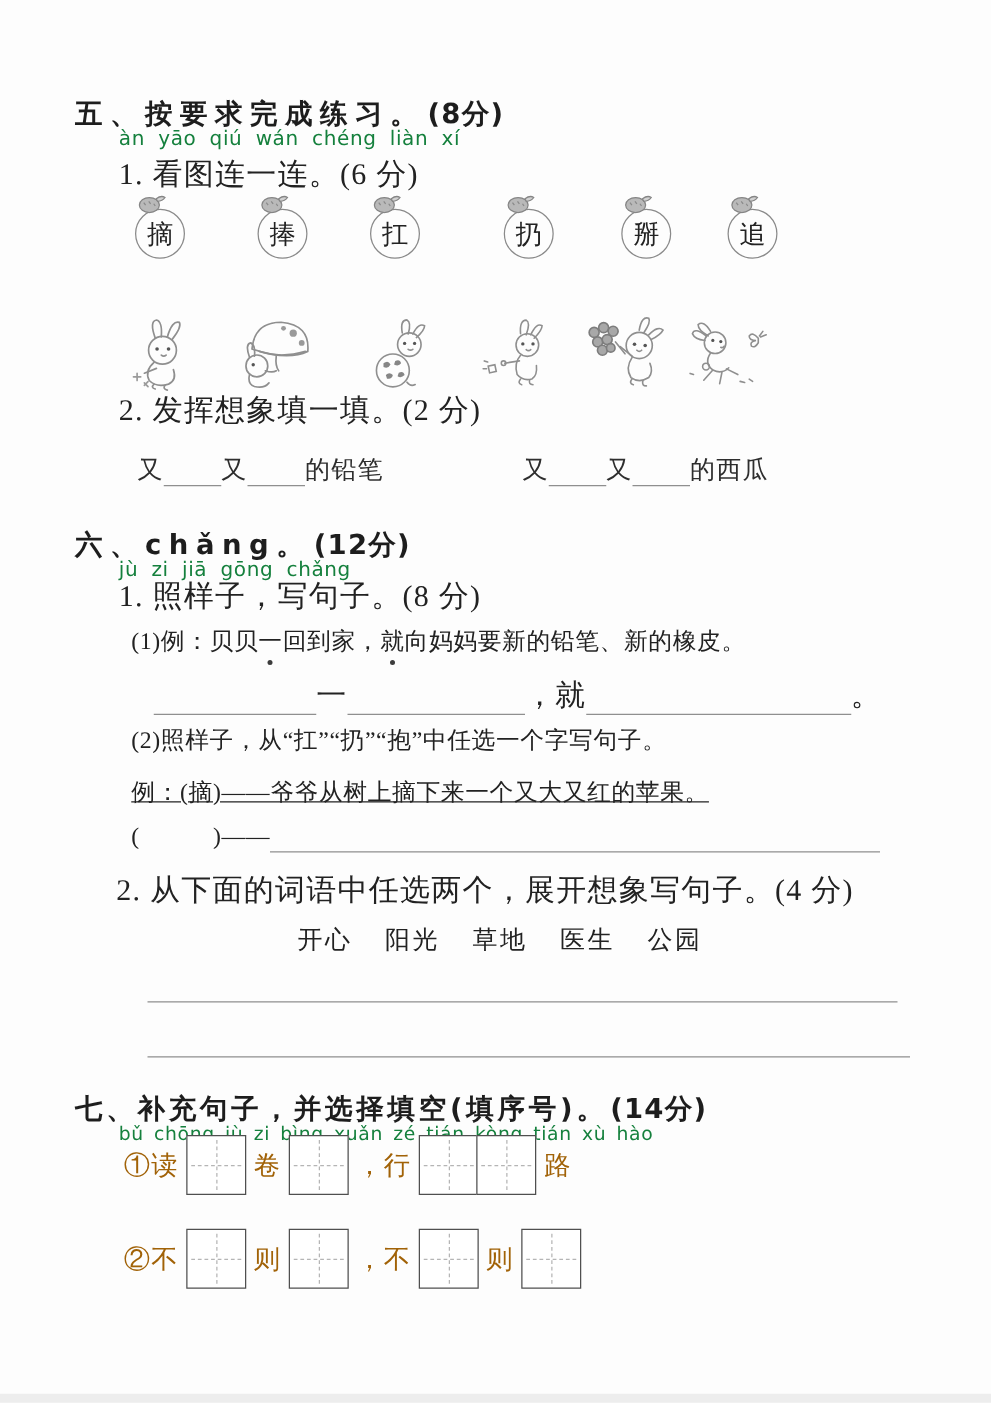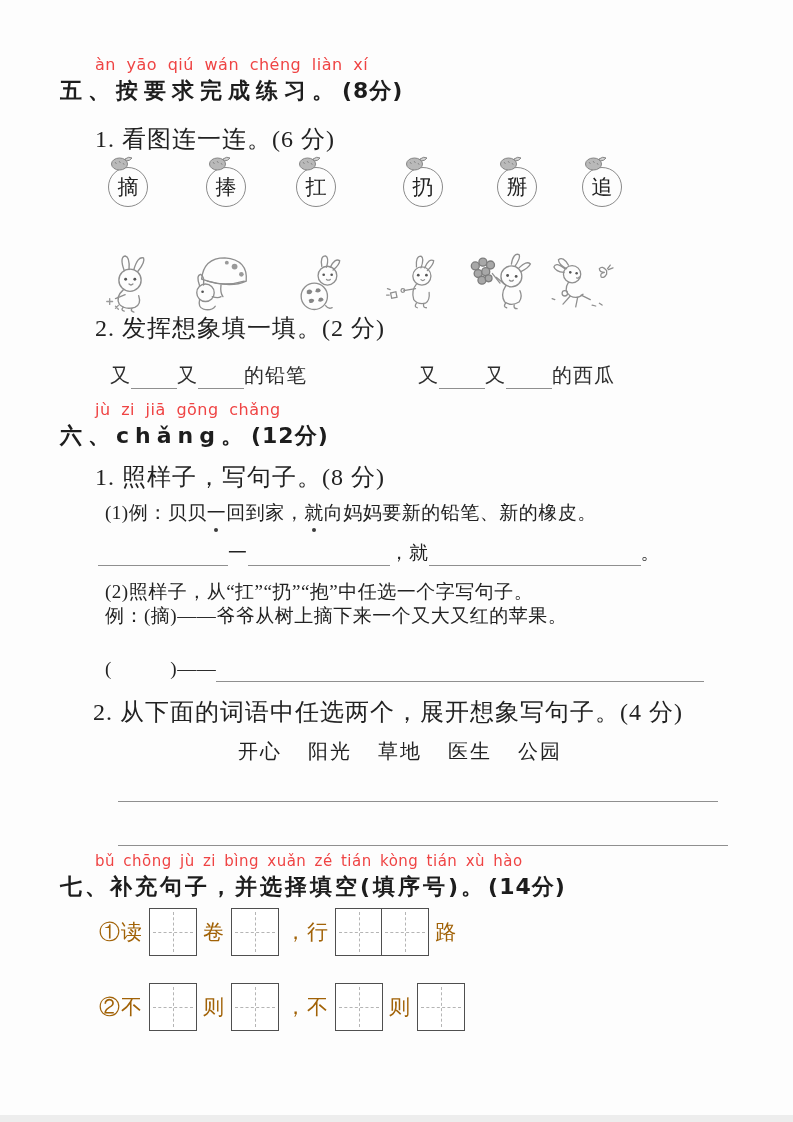--- a/index.html
+++ b/index.html
@@ -1,20 +1,20 @@
 <!DOCTYPE html>
 <html><head>
 <meta charset="utf-8">
 <style>
   html,body{margin:0;padding:0;background:#e9e9e9;}
   .page{position:relative;width:793px;height:1122px;margin:0 auto;background:#fdfdfd;
         font-family:"Liberation Serif",serif;color:#2e2e2e;overflow:hidden;}
   .page::after{content:"";position:absolute;left:0;right:0;bottom:0;height:7px;background:#ededed;}
   .abs{position:absolute;}
-  .pinyin{font-family:"DejaVu Sans",sans-serif;color:#ef4444;font-size:16px;word-spacing:5px;letter-spacing:.5px;}
+  .pinyin{font-family:"DejaVu Sans",sans-serif;color:#15803d;font-size:16px;word-spacing:5px;letter-spacing:.5px;margin-top:46px;}
   .sec-title{font-family:"DejaVu Sans",sans-serif;font-weight:700;color:#1d1d1d;font-size:22px;white-space:nowrap;}
   .sec-title .tl{letter-spacing:6px;}
   .sec-title .score{letter-spacing:1px;margin-left:2px;}
   .qlabel{font-size:24px;color:#222;letter-spacing:1px;white-space:nowrap;}
   .body-txt{font-size:19px;color:#222;letter-spacing:.5px;white-space:nowrap;}
   
   .word-item{position:absolute;width:42px;}
   .word-circle{width:38px;height:38px;border:1.2px solid #8a8a8a;border-radius:50%;
       display:flex;align-items:center;justify-content:center;font-size:21px;color:#222;background:#fdfdfd;position:relative;}
   .berry{position:absolute;top:-14px;left:1px;}
@@ -228,25 +228,25 @@
 
   <div class="abs pinyin" style="left:95px;top:400px;">jù  zi  jiā gōng chǎng</div>
   <div class="abs sec-title" style="left:60px;top:421px;">
     <span class="tl">六、chǎng。</span><span class="score">(12分)</span>
   </div>
   <div class="abs qlabel" style="left:95px;top:461px;">1. 照样子，写句子。(8 分)</div>
 
   <div class="abs body-txt" style="left:105px;top:500px;">
     <span>(1)例：贝贝</span><span class="emdot">一</span><span>回到家，</span><span class="emdot">就</span><span>向妈妈要新的铅笔、新的橡皮。</span>
   </div>
-  <div class="abs body-txt" style="left:98px;top:540px;font-size:19px;">
+  <div class="abs body-txt" style="left:123px;top:540px;font-size:24px;">
     <span class="blank" style="width:130px;"></span><span>一</span><span class="blank" style="width:142px;"></span><span>，就</span><span class="blank" style="width:212px;"></span><span>。</span>
   </div>
   <div class="abs body-txt" style="left:105px;top:579px;">(2)照样子，从“扛”“扔”“抱”中任选一个字写句子。</div>
-  <div class="abs body-txt" style="left:105px;top:603px;">例：(摘)——爷爷从树上摘下来一个又大又红的苹果。</div>
+  <div class="abs body-txt" style="left:105px;top:621px;text-decoration:underline;">例：(摘)——爷爷从树上摘下来一个又大又红的苹果。</div>
   <div class="abs body-txt" style="left:105px;top:656px;">
     <span>(　　　)——</span><span class="blank" style="width:488px;"></span>
   </div>
 
   <div class="abs qlabel" style="left:93px;top:696px;">2. 从下面的词语中任选两个，展开想象写句子。(4 分)</div>
   <div class="abs wordsline" style="left:120px;top:738px;width:560px;">
     <span>开心</span><span>阳光</span><span>草地</span><span>医生</span><span>公园</span>
   </div>
   <div class="hr-line" style="left:118px;top:801px;width:600px;"></div>
   <div class="hr-line" style="left:118px;top:845px;width:610px;"></div>

